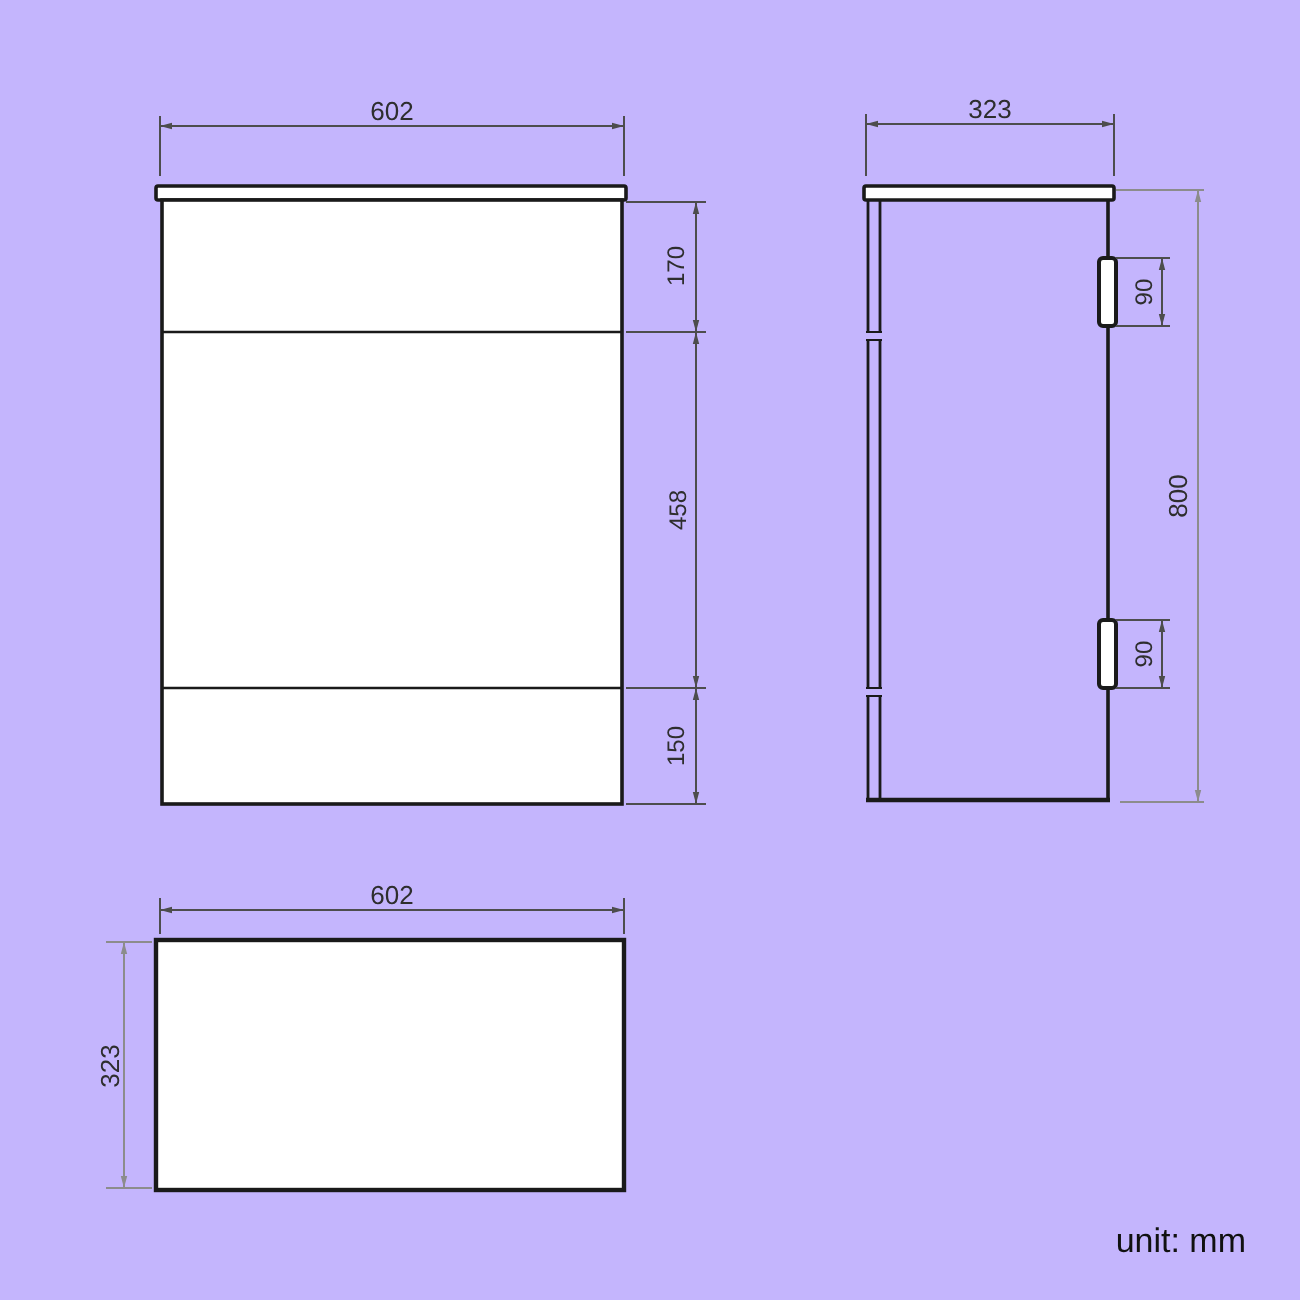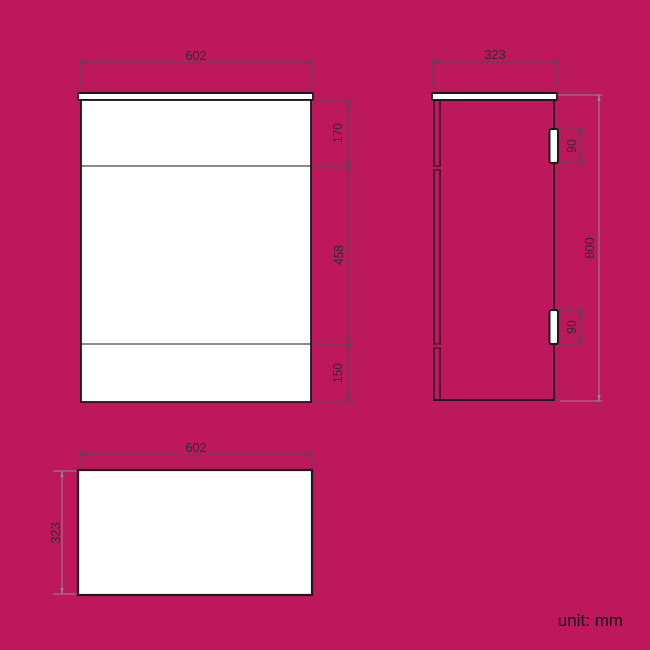--- a/index.html
+++ b/index.html
@@ -1,16 +1,16 @@
 <!DOCTYPE html>
 <html><head>
 <meta charset="utf-8">
 <style>
   html,body{margin:0;padding:0;background:#ffffff;}
-  .page{position:relative;width:650px;height:650px;background:#be185d;overflow:hidden;
+  .page{position:relative;width:650px;height:650px;background:#c4b5fd;overflow:hidden;
         font-family:"Liberation Sans",sans-serif;}
   svg{display:block;}
   .obj{fill:#ffffff;stroke:#1a1a1a;}
   .objline{fill:none;stroke:#1a1a1a;}
   .dim{fill:none;stroke:#4d4d4d;stroke-width:1;}
   .dim-arrow{fill:#4d4d4d;stroke:none;}
   .dim-light{fill:none;stroke:#8c8c8c;stroke-width:1;}
   .dim-arrow-light{fill:#8c8c8c;stroke:none;}
   .dimtxt{fill:#2e2e2e;font-family:"Liberation Sans",sans-serif;font-size:13px;}
   .dimtxt-sm{fill:#2e2e2e;font-family:"Liberation Sans",sans-serif;font-size:12px;}

